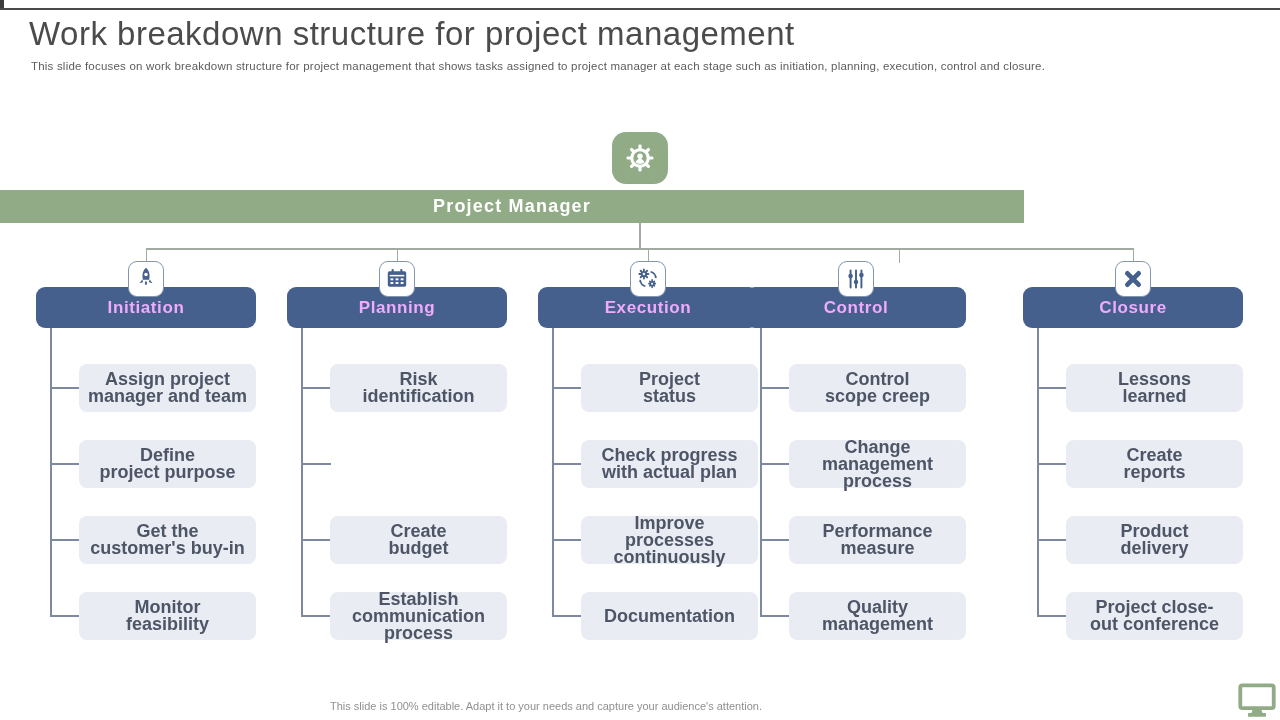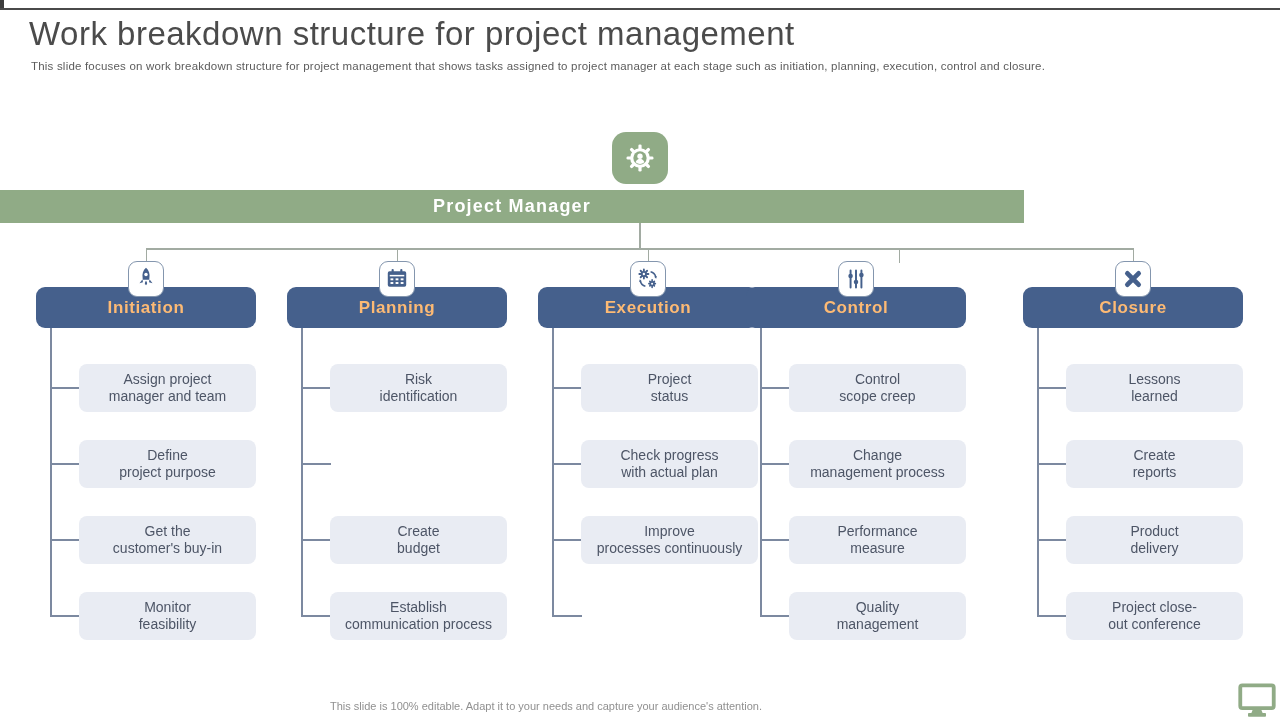--- a/index.html
+++ b/index.html
@@ -32,29 +32,29 @@
 
   .col { position:absolute; top:0; width:220px; height:720px; }
   .chip {
     position:absolute; left:92px; top:261px; width:36px; height:36px; background:#ffffff;
     border:1.5px solid #8496ae; border-radius:9px; z-index:2;
     display:flex; align-items:center; justify-content:center;
   }
   .hdr {
     position:absolute; left:0; top:287px; width:220px; height:41px; background:#45608c;
     border-radius:9px; display:flex; align-items:center; justify-content:center;
-    color:#fdba74; font-weight:bold; font-size:17px; letter-spacing:.6px; z-index:1;
+    color:#f0abfc; font-weight:bold; font-size:17px; letter-spacing:.6px; z-index:1;
   }
   .spine { position:absolute; left:14px; top:328px; width:1.5px; height:288px; background:#7c89a0; }
   .stub  { position:absolute; left:14px; width:30px; height:1.5px; background:#7c89a0; }
   .s1{top:387px}.s2{top:463px}.s3{top:539px}.s4{top:615px}
   .task {
     position:absolute; left:43px; width:177px; height:48px; background:#e9ecf3; border-radius:8px;
     display:flex; align-items:center; justify-content:center; text-align:center;
-    font-size:14px; line-height:17px; color:#4d5566; white-space:pre-line;
+    font-size:18px; line-height:17px; color:#4d5566; white-space:pre-line;font-weight:bold;
   }
   .t1{top:364px}.t2{top:440px}.t3{top:516px}.t4{top:592px}
 
   .footer { position:absolute; left:0; top:700px; width:1092px; text-align:center; font-size:11px; color:#909090; }
   .monitor { position:absolute; left:1237px; top:683px; }
 </style>
 </head>
 <body>
 
 <div class="slide">
@@ -174,20 +174,21 @@
     <div class="stub s1"></div>
     <div class="stub s2"></div>
     <div class="stub s3"></div>
     <div class="stub s4"></div>
     <div class="task t1">Project
 status</div>
     <div class="task t2">Check progress
 with actual plan</div>
     <div class="task t3">Improve
 processes continuously</div>
+    <div class="task t4">Documentation</div>
   </div>
 
   <div class="col" style="left:746px">
     <div class="chip">
       <svg width="26" height="26" viewBox="0 0 24 24">
         <g stroke="#45608c" stroke-width="1.8" stroke-linecap="round">
           <path d="M7 4.2v15.6M12 4.2v15.6M17 4.2v15.6"></path>
         </g>
         <g fill="#45608c">
           <circle cx="7" cy="9.2" r="2.1"></circle>

